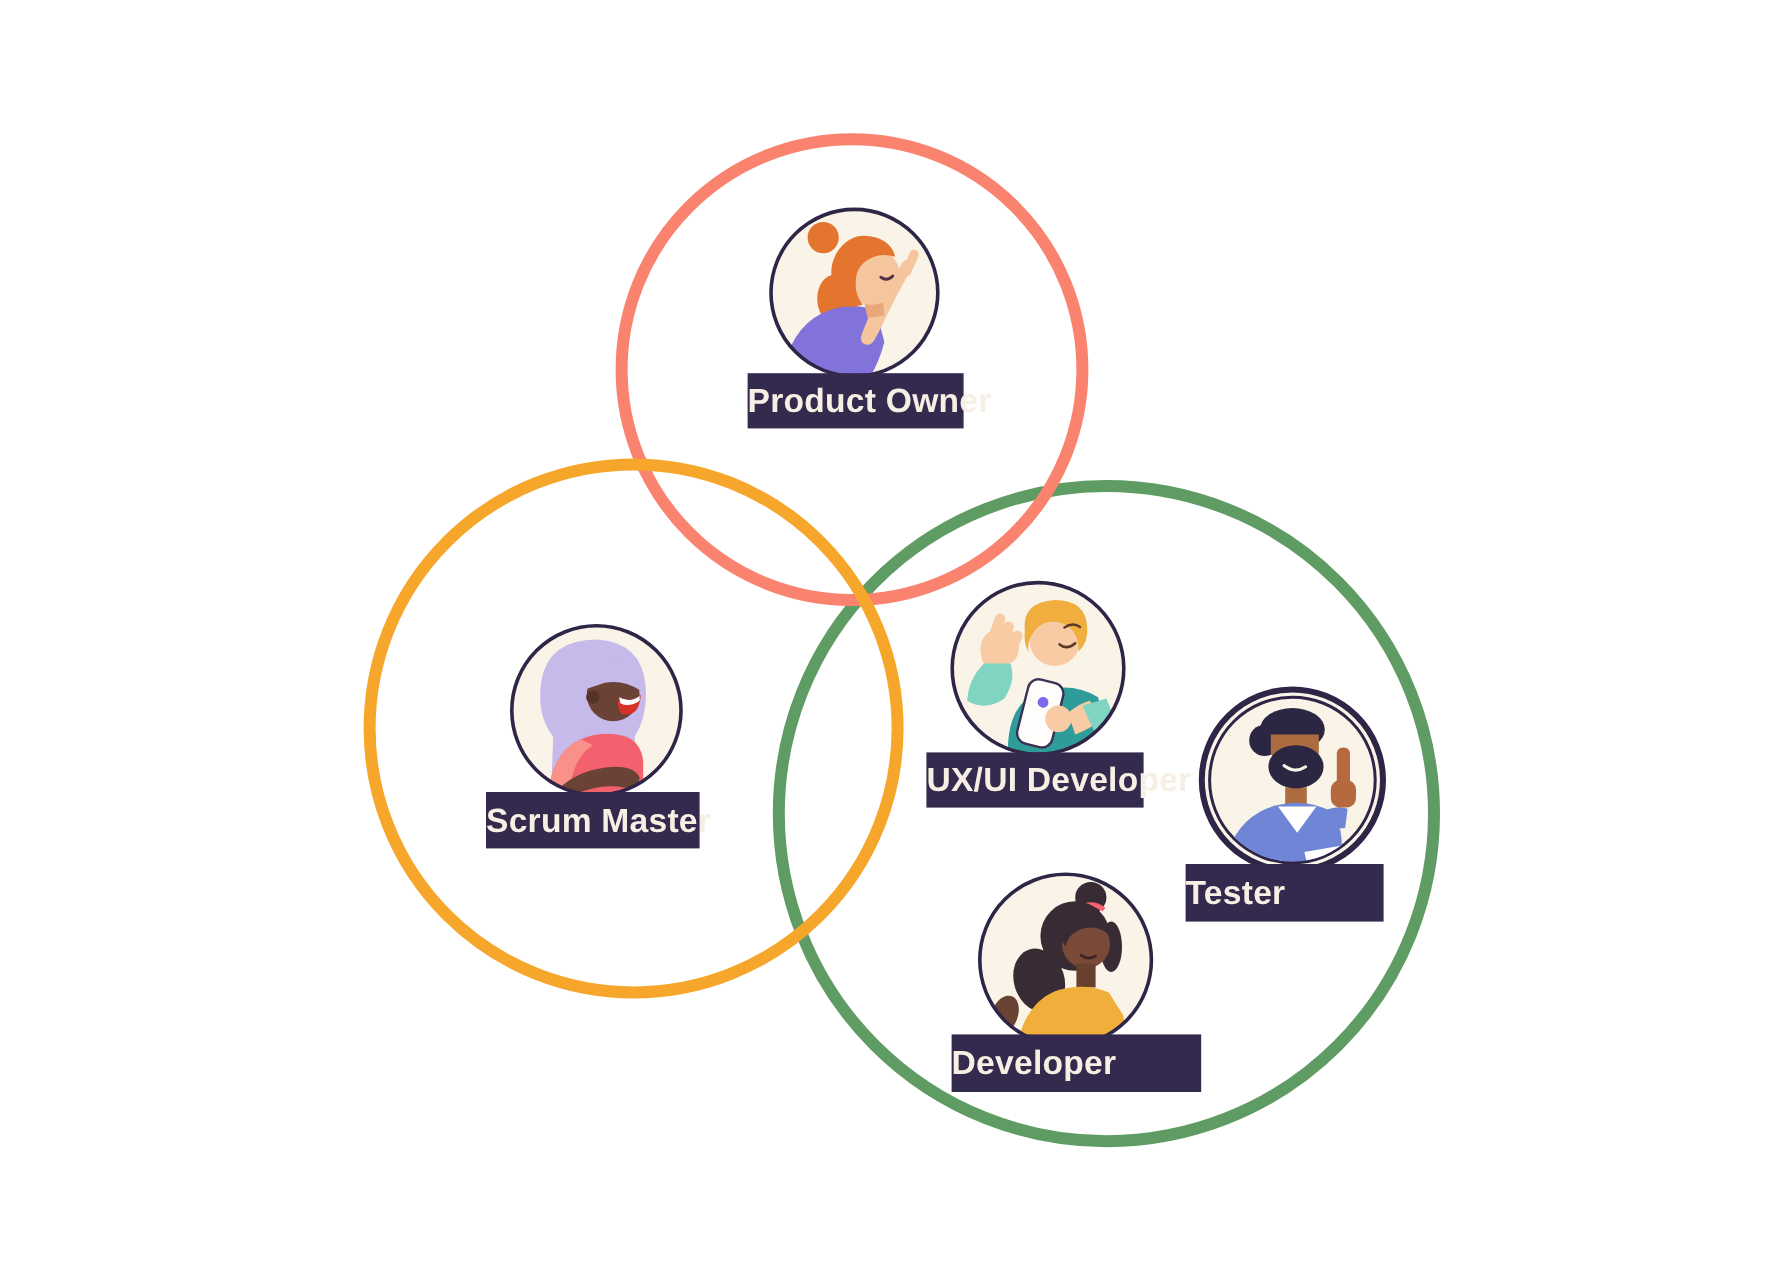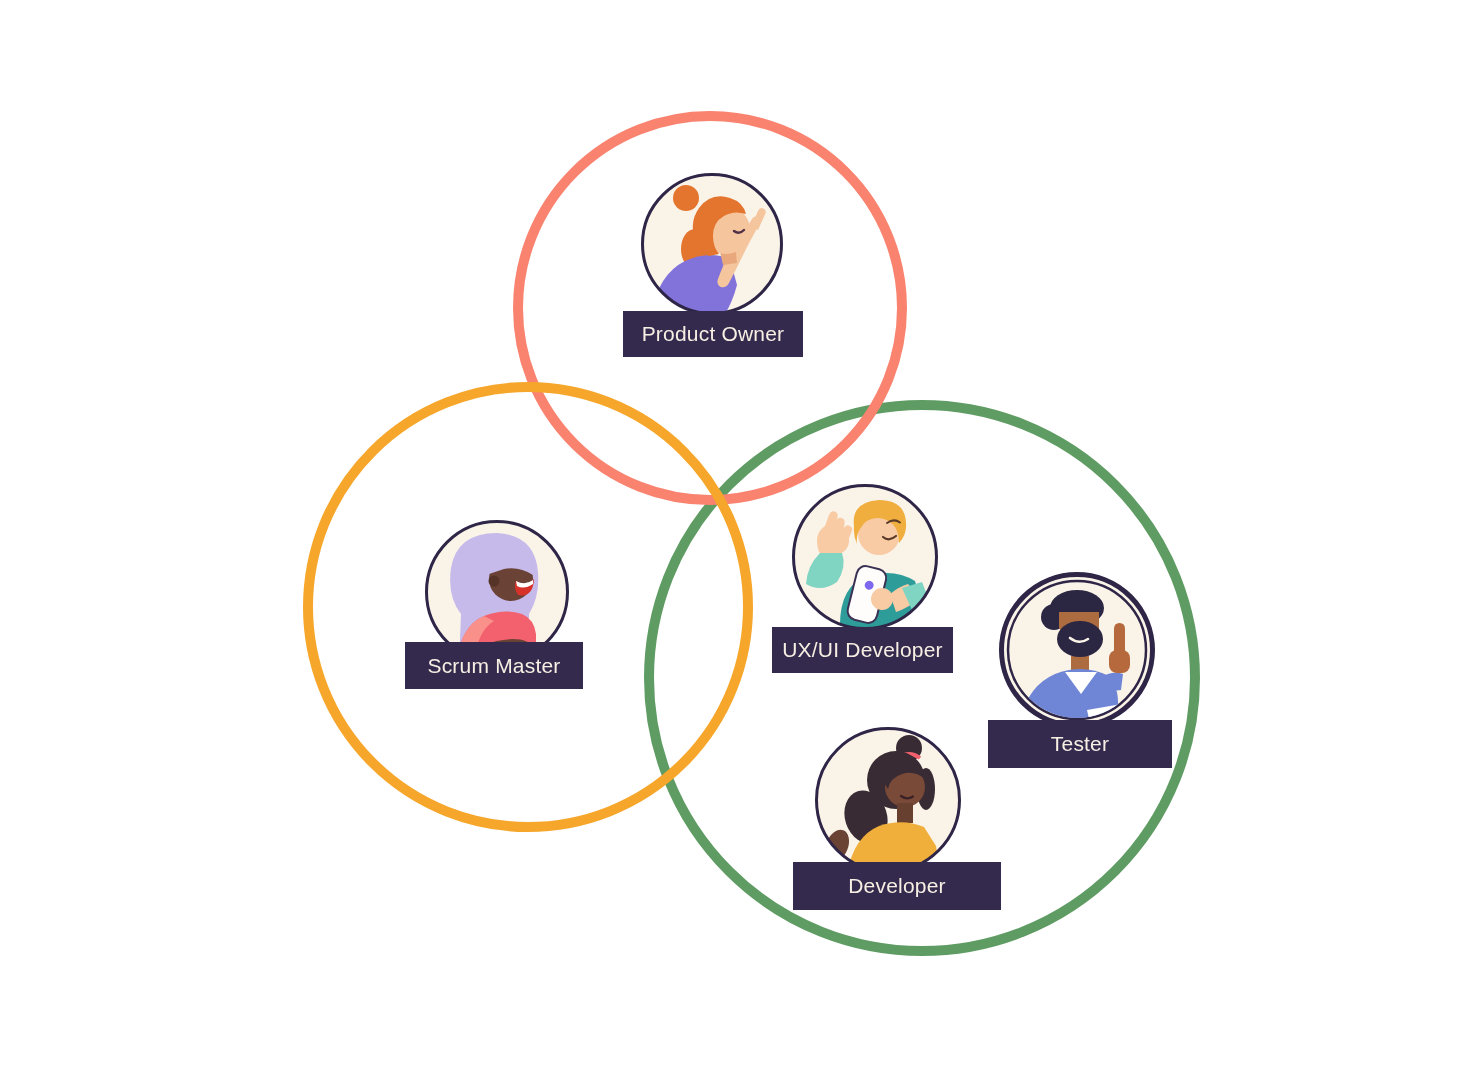--- a/index.html
+++ b/index.html
@@ -6,22 +6,22 @@
   html,body{margin:0;padding:0;background:#ffffff;}
   .canvas{
     position:relative;width:1475px;height:1073px;background:#ffffff;
     overflow:hidden;font-family:"Liberation Sans",sans-serif;
   }
   .rings{position:absolute;left:0;top:0;width:1475px;height:1073px;}
   .avatar{position:absolute;}
   .avatar svg{display:block;width:100%;height:100%;}
   .role-label{
     position:absolute;background:#342A4D;color:#F7EFE3;
-    display:flex;align-items:center;justify-content:center;
-    font-weight:400;font-size:21px;letter-spacing:.2px;white-space:nowrap;
+    display:flex;align-items:center;justify-content:flex-start;
+    font-weight:700;font-size:28px;letter-spacing:.2px;white-space:nowrap;
   }
 </style>
 </head>
 <body>
 
 <div class="canvas">
 
   <svg class="rings" viewBox="0 0 1475 1073">
     <circle cx="922" cy="678" r="273" fill="none" stroke="#5F9C63" stroke-width="10"></circle>
     <circle cx="710" cy="308" r="192" fill="none" stroke="#F9836F" stroke-width="10"></circle>
@@ -72,21 +72,21 @@
           <circle cx="71" cy="63" r="5.5" fill="#553327"></circle>
           <path d="M93 63 Q103 69 111 61 Q110 80 95 77 Q90 69 93 63 Z" fill="#D63229"></path>
           <path d="M93 63 Q102 68 110 62 L110 66 Q101 72 94 68 Z" fill="#FFFFFF"></path>
           <path d="M33 148 Q37 108 61 98 Q81 90 99 96 Q111 101 113 116 L113 148 Z" fill="#F4616E"></path>
           <path d="M33 148 Q37 108 61 98 L71 103 Q53 114 51 148 Z" fill="#F9908A"></path>
           <path d="M42 140 Q60 122 90 121 Q106 121 110 130 L108 141 Q80 131 50 147 Z" fill="#6B4236"></path>
         </g>
         <circle cx="74" cy="74" r="70.5" fill="none" stroke="#2E2547" stroke-width="3"></circle>
       </svg>
     </div>
-    <div class="role-label" style="left:405px;top:642px;width:178px;height:47px;">
+    <div class="role-label" style="left:405px;top:660px;width:178px;height:47px;">
       <span>Scrum Master</span>
     </div>
   </div>
 
   <div class="role">
     <div class="avatar" style="left:790px;top:482px;width:150px;height:150px;">
       <svg viewBox="0 0 150 150">
         <defs>
             <clipPath id="clip-ux">
               <circle cx="75" cy="75" r="71.5"></circle>
@@ -136,21 +136,21 @@
           <circle cx="59" cy="49" r="13" fill="#2B2642"></circle>
           <path d="M64 44 L104 44 L104 62 Q96 70 83 70 Q70 70 64 60 Z" fill="#AC6C3F"></path>
           <ellipse cx="85" cy="71" rx="23" ry="18" fill="#2B2642"></ellipse>
           <path d="M75 70 q9 7 18 1" stroke="#FAF3E8" stroke-width="2.6" fill="none" stroke-linecap="round"></path>
           <path d="M119 86 L119 61 q0 -6 5.5 -6 q5.5 0 5.5 6 L130 86 Z" fill="#B5693C"></path>
           <rect x="114" y="82" width="21" height="23" rx="8" fill="#B5693C"></rect>
           <path d="M92 142 L138 134 L146 160 L96 160 Z" fill="#FFFFFF"></path>
         </g>
       </svg>
     </div>
-    <div class="role-label" style="left:988px;top:720px;width:184px;height:48px;">
+    <div class="role-label" style="left:988px;top:720px;width:165px;height:48px;">
       <span>Tester</span>
     </div>
   </div>
 
   <div class="role">
     <div class="avatar" style="left:813px;top:725px;width:150px;height:150px;">
       <svg viewBox="0 0 150 150">
         <defs>
             <clipPath id="clip-dv">
               <circle cx="75" cy="75" r="71.5"></circle>

